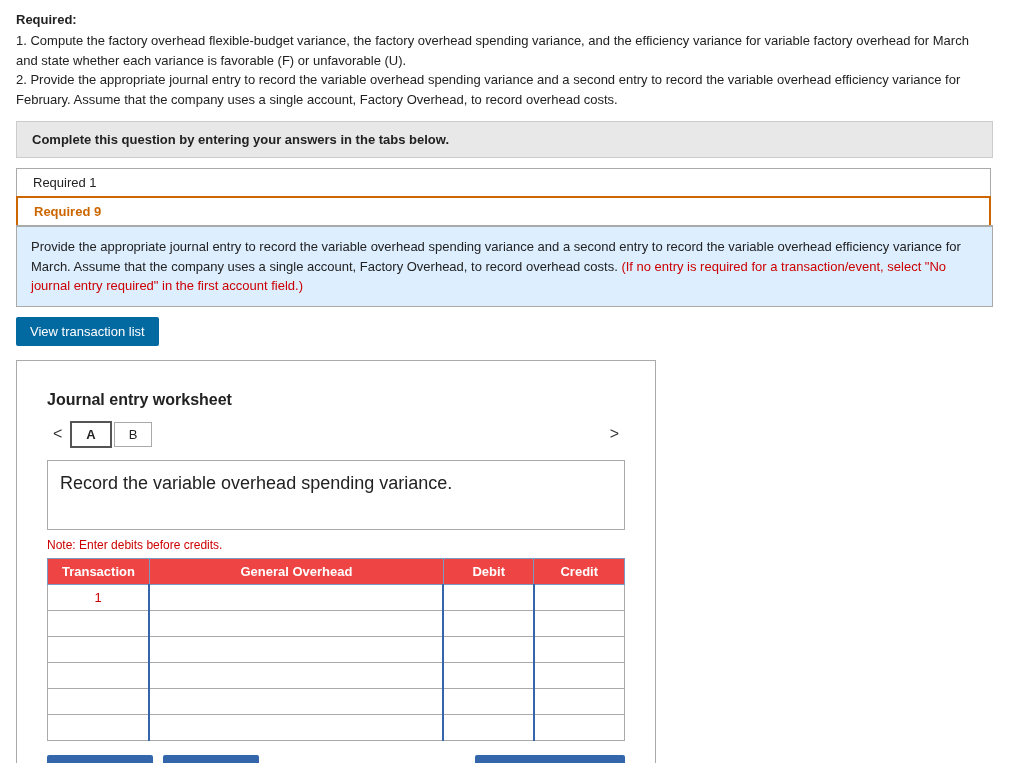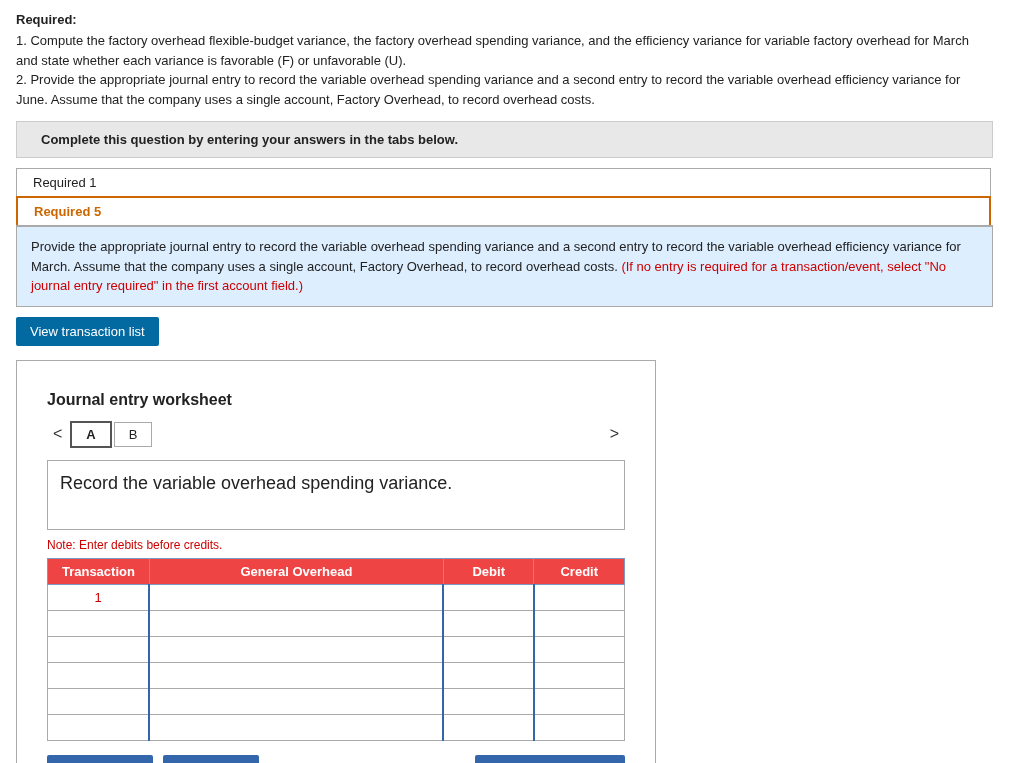--- a/index.html
+++ b/index.html
@@ -23,21 +23,21 @@
 
     .instructions {
       margin-bottom: 12px;
       line-height: 1.5;
       font-size: 13px;
     }
 
     .complete-box {
       background: #e8e8e8;
       border: 1px solid #ccc;
-      padding: 10px 24px;
+      padding: 10px 15px;
       margin-bottom: 10px;
       font-weight: bold;
       font-size: 13px;
     }
 
     .tabs-row {
       display: flex;
       border-bottom: 2px solid #aaa;
       margin-bottom: 0;
       flex-direction: column;
@@ -222,30 +222,30 @@
     .btn-row .spacer { flex: 1; }
   </style>
 </head>
 <body>
 
 <div class="page-wrapper">
   
   <p class="required-header">Required:</p>
   <div class="instructions">
     <span>1. Compute the factory overhead flexible-budget variance, the factory overhead spending variance, and the efficiency variance for variable factory overhead for March and state whether each variance is favorable (F) or unfavorable (U).</span><br>
-    <span>2. Provide the appropriate journal entry to record the variable overhead spending variance and a second entry to record the variable overhead efficiency variance for June. Assume that the company uses a single account, Factory Overhead, to record overhead costs.</span>
+    <span>2. Provide the appropriate journal entry to record the variable overhead spending variance and a second entry to record the variable overhead efficiency variance for February. Assume that the company uses a single account, Factory Overhead, to record overhead costs.</span>
   </div>
 
   
   <div class="complete-box">Complete this question by entering your answers in the tabs below.</div>
 
   
   <div class="tabs-row">
     <div class="tab">Required 1</div>
-    <div class="tab active">Required 5</div>
+    <div class="tab active">Required 9</div>
   </div>
 
   
   <div class="tab-content-box">
     <span>Provide the appropriate journal entry to record the variable overhead spending variance and a second entry to record the variable overhead efficiency variance for March. Assume that the company uses a single account, Factory Overhead, to record overhead costs.</span>
     <span class="red">(If no entry is required for a transaction/event, select "No journal entry required" in the first account field.)</span>
   </div>
 
   
   <button class="view-transaction-btn">View transaction list</button>

